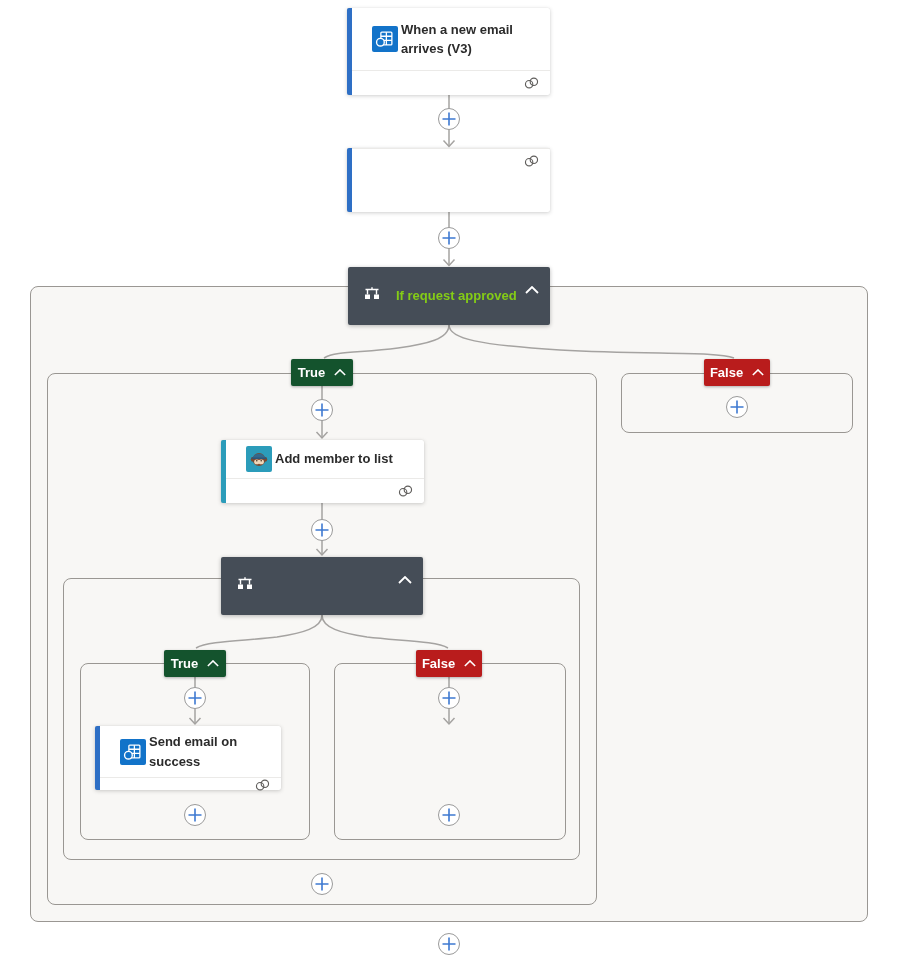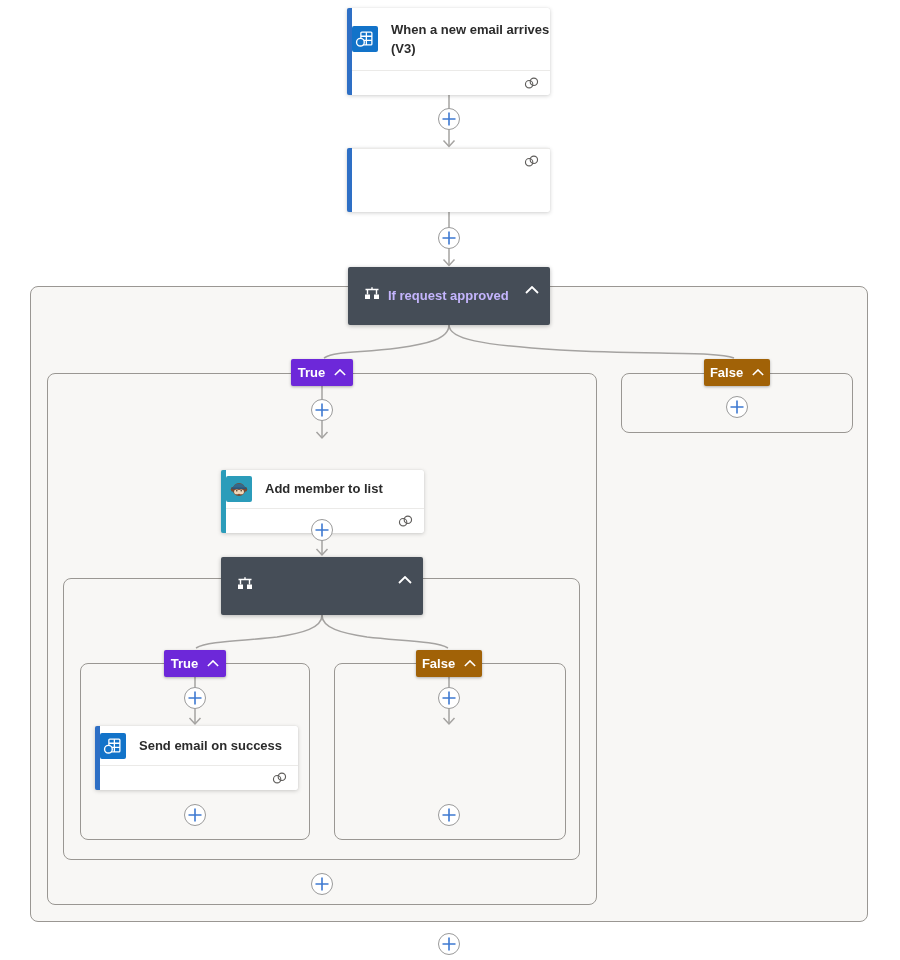--- a/index.html
+++ b/index.html
@@ -17,50 +17,50 @@
   #wires { position:absolute; left:0; top:0; z-index:2; pointer-events:none; }
 
   
   .card {
     position:absolute; background:#ffffff; border-radius:2px; z-index:3;
     border-left:5px solid #2e6fc5;
     box-shadow:0 1px 4px rgba(0,0,0,0.18), 0 0 1px rgba(0,0,0,0.12);
     display:flex; flex-direction:column;
   }
   .card.teal { border-left-color:#2b9cba; }
-  .card-header { flex:1; display:flex; align-items:center; gap:13px; padding:6px 0; }
+  .card-header { flex:1; display:flex; align-items:center; gap:3px; padding:6px 20px; }
   .icon-tile {
     flex:none; width:26px; height:26px; border-radius:2px;
     background:#1273c9; display:flex; align-items:center; justify-content:center;
   }
   .icon-tile.teal { background:#2b9cba; }
   .card-title { font-size:13px; font-weight:bold; color:#2b2b2b; line-height:1.5; }
   .card-footer {
     height:25px; border-top:1px solid #ebeae8; display:flex;
     align-items:center; justify-content:flex-end; padding-right:10px;
   }
 
   
   .cond {
-    position:absolute; background:#454d57; color:#c4b5fd; border-radius:2px; z-index:3;
+    position:absolute; background:#454d57; color:#84cc16; border-radius:2px; z-index:3;
     box-shadow:0 1px 4px rgba(0,0,0,0.28);
-    display:flex; align-items:center; gap:6px; padding:0 30px 0 14px;
+    display:flex; align-items:center; gap:14px; padding:0 30px 0 14px;
   }
   .cond-title { font-size:13px; font-weight:bold; line-height:1.55; }
   .cond .chev { position:absolute; right:11px; top:13px; }
 
   
   .badge {
     position:absolute; height:27px; border-radius:2px; z-index:4;
     display:flex; align-items:center; justify-content:center; gap:9px;
     color:#fff; font-size:13px; font-weight:bold;
     box-shadow:0 1px 3px rgba(0,0,0,0.3);
   }
-  .badge.green { background:#6d28d9;text-align:center; }
-  .badge.red { background:#a16207; }
+  .badge.green { background:#14532d;text-align:center; }
+  .badge.red { background:#b91c1c; }
 
   
   .plus {
     position:absolute; width:22px; height:22px; border-radius:50%; z-index:5;
     background:#ffffff; border:1px solid #9a9a9a;
     display:flex; align-items:center; justify-content:center;
   }
   .chev, .icon-tile svg, .plus svg, .link-ico { display:block; }
 </style>
 </head>
@@ -162,21 +162,21 @@
   </div>
   <div class="badge red" style="left:704px; top:359px; width:66px;">
     <span>False</span>
     <span>
       <svg class="chev" width="12" height="7" viewBox="0 0 14 8">
           <path d="M1 7 L7 1 L13 7" stroke="#fff" stroke-width="1.8" fill="none"></path>
         </svg>
     </span>
   </div>
 
-  <div class="card teal" style="left:221px; top:440px; width:203px; height:63px;margin-top:30px;">
+  <div class="card teal" style="left:221px; top:440px; width:203px; height:63px;">
     <div class="card-header">
       <span class="icon-tile teal">
         <svg width="22" height="22" viewBox="0 0 24 24">
           <circle cx="5.6" cy="12.5" r="2.6" fill="#7a4a30"></circle>
           <circle cx="18.4" cy="12.5" r="2.6" fill="#7a4a30"></circle>
           <circle cx="12" cy="12.5" r="7" fill="#7a4a30"></circle>
           <path d="M5.2 11.4 a6.9 6.3 0 0 1 13.6 0 z" fill="#33688c"></path>
           <rect x="3.8" y="10.4" width="16.4" height="1.7" rx="0.8" fill="#2b567a"></rect>
           <ellipse cx="9.6" cy="15.2" rx="3" ry="2.6" fill="#efd7b9"></ellipse>
           <ellipse cx="14.4" cy="15.2" rx="3" ry="2.6" fill="#efd7b9"></ellipse>
@@ -225,21 +225,21 @@
   </div>
   <div class="badge red" style="left:416px; top:650px; width:66px;">
     <span>False</span>
     <span>
       <svg class="chev" width="12" height="7" viewBox="0 0 14 8">
           <path d="M1 7 L7 1 L13 7" stroke="#fff" stroke-width="1.8" fill="none"></path>
         </svg>
     </span>
   </div>
 
-  <div class="card" style="left:95px; top:726px; width:203px; height:64px;">
+  <div class="card" style="left:95px; top:726px; width:186px; height:64px;">
     <div class="card-header">
       <span class="icon-tile">
         <svg width="22" height="22" viewBox="0 0 24 24">
           <g fill="none" stroke="#fff" stroke-width="1.4">
             <rect x="7.5" y="4.5" width="12" height="14" rx="1"></rect>
             <path d="M7.5 9 h12 M7.5 13.5 h12 M13.5 4.5 v14"></path>
           </g>
           <circle cx="7" cy="15.5" r="4.2" fill="#1273c9" stroke="#fff" stroke-width="1.5"></circle>
         </svg>
       </span>

